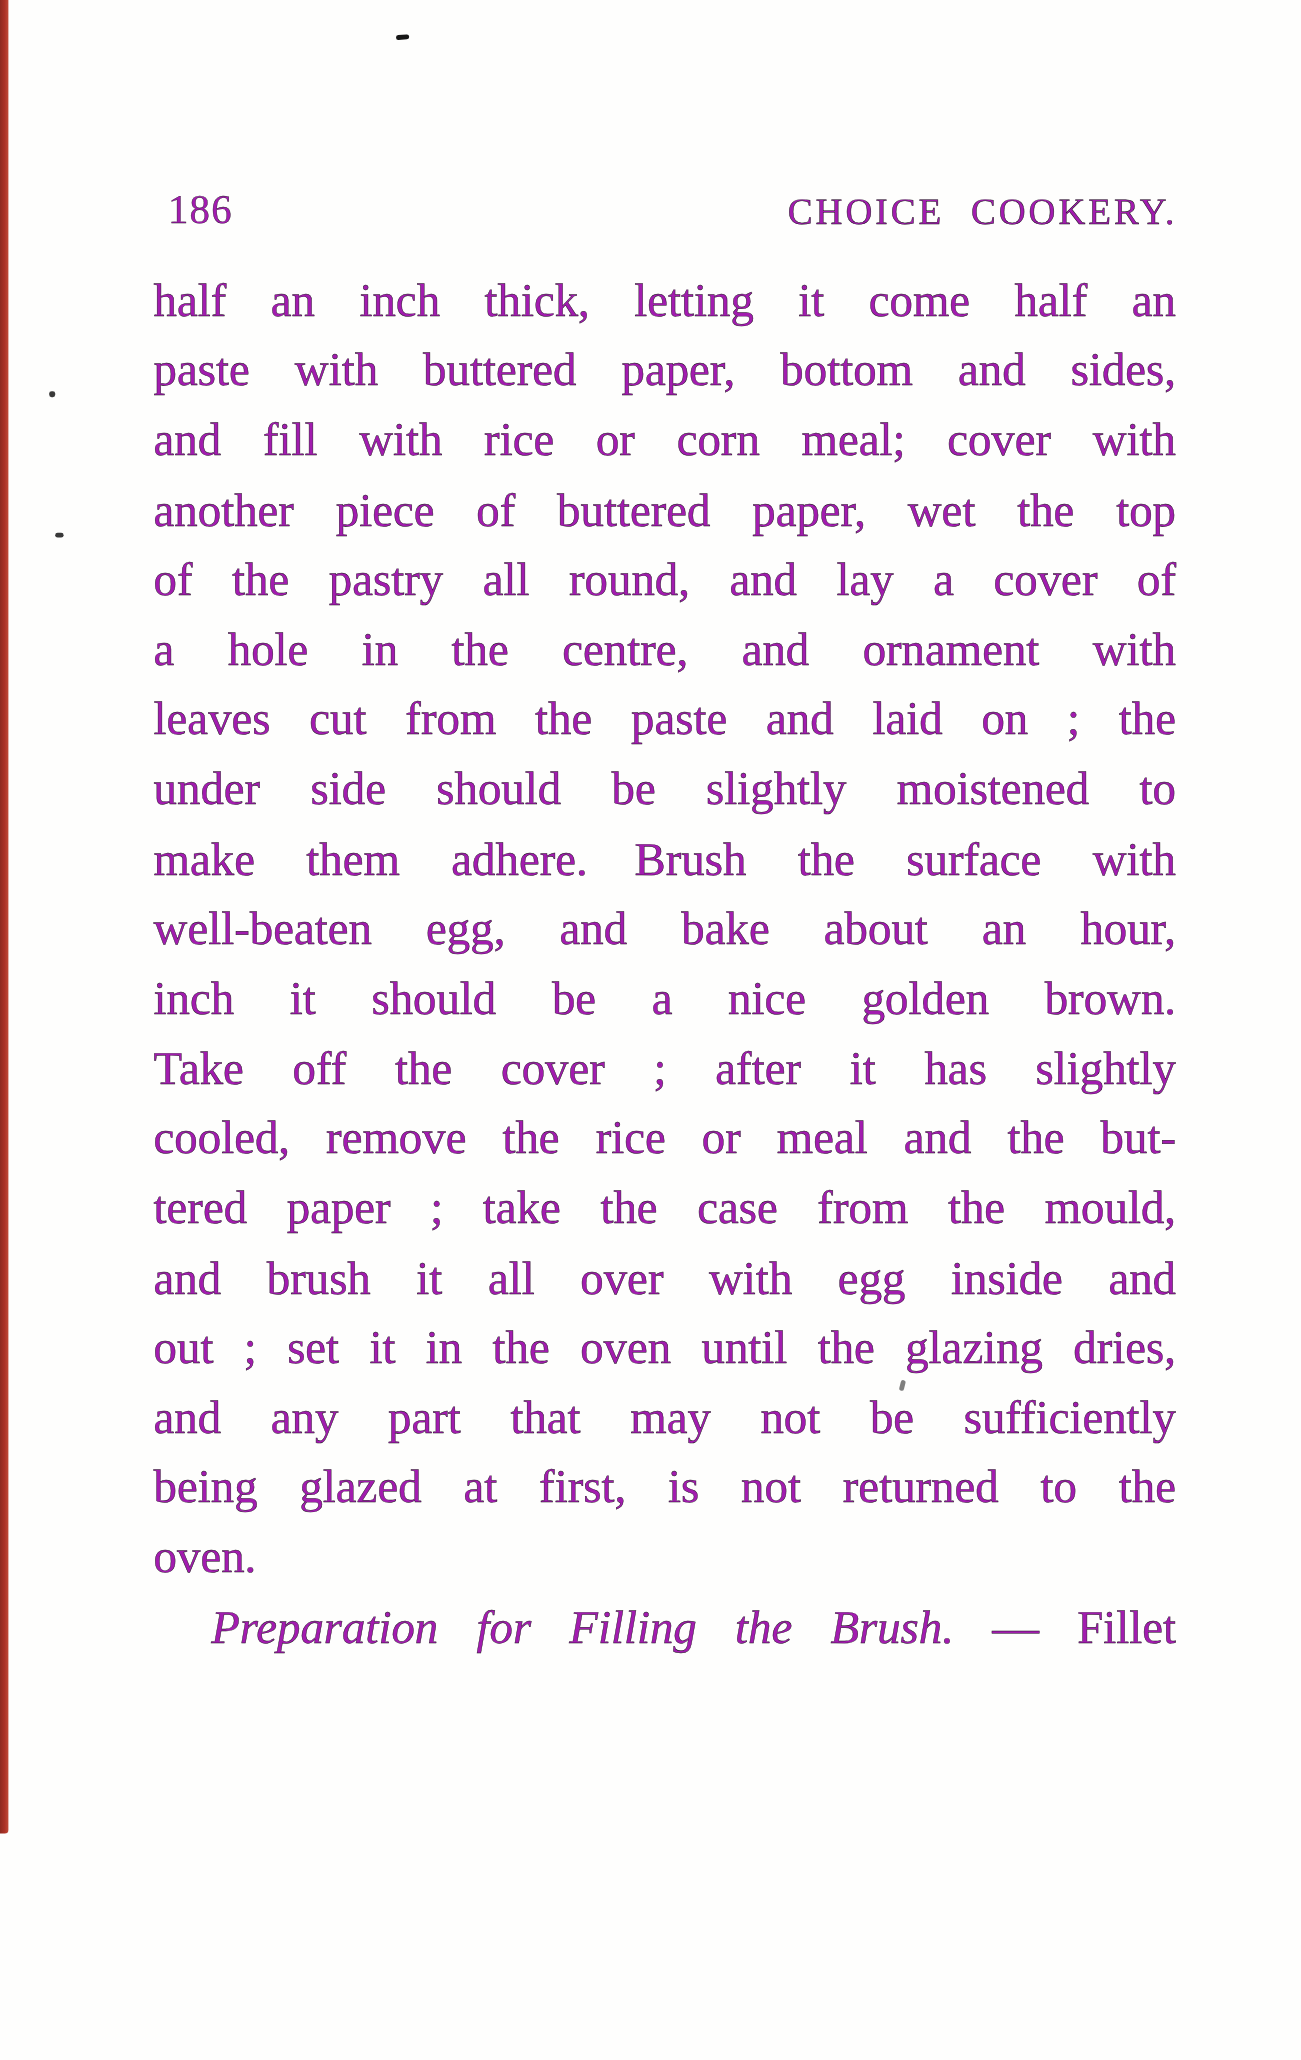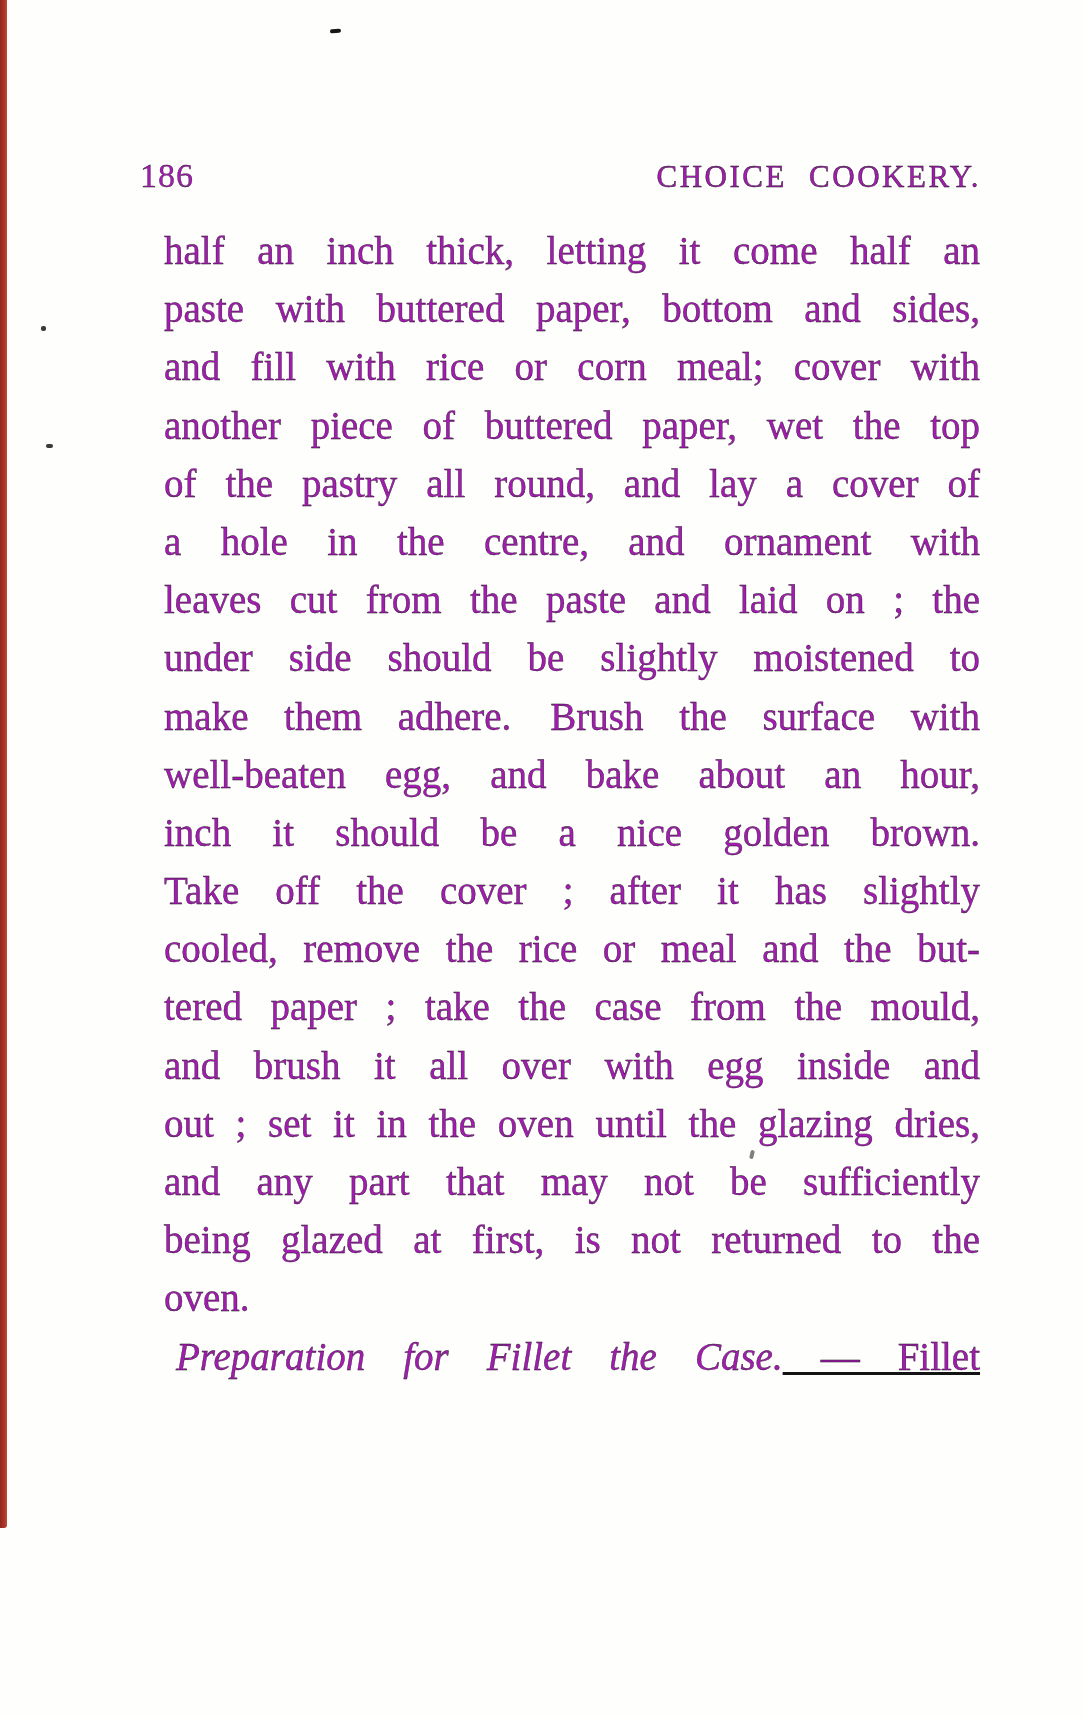--- a/index.html
+++ b/index.html
@@ -54,35 +54,34 @@
     width: 852px;
     font-size: 39px;
     line-height: 58.2px;
     -webkit-text-stroke: 0.35px #131313;
   }
   .bline {
     text-align: justify;
     text-align-last: justify;
     height: 58.2px;
     white-space: nowrap;
-    margin-left: 36px;
   }
   .bline.plain {
     text-align: left;
     text-align-last: left;
   }
   #closing-line {
     text-align: justify;
     text-align-last: justify;
     height: 58.2px;
     text-indent: 48px;
     white-space: nowrap;
   }
   #closing-italic { font-style: italic; }
-  #closing-roman  { font-style: normal; text-decoration: underline; }
+  #closing-roman  { font-style: normal; }
 </style>
 </head>
 <body>
 
 <div id="page">
 
   <div id="red-edge"></div>
 
   <div id="scan-dash" class="mark"></div>
   <div id="ink-speck-1" class="mark"></div>
@@ -110,17 +109,17 @@
         <div class="bline">Take off the cover ; after it has slightly</div>
         <div class="bline">cooled, remove the rice or meal and the but-</div>
         <div class="bline">tered paper ; take the case from the mould,</div>
         <div class="bline">and brush it all over with egg inside and</div>
         <div class="bline">out ; set it in the oven until the glazing dries,</div>
         <div class="bline">and any part that may not be sufficiently</div>
         <div class="bline">being glazed at first, is not returned to the</div>
         <div class="bline plain">oven.</div>
       </div>
     <div id="closing-line">
-      <span id="closing-italic">Preparation for Fillet the Case.</span><span id="closing-roman"> — Fillet</span>
+      <span id="closing-italic">Preparation for Filling the Brush.</span><span id="closing-roman"> — Fillet</span>
     </div>
   </div>
 
 </div>
 
 </body></html>

